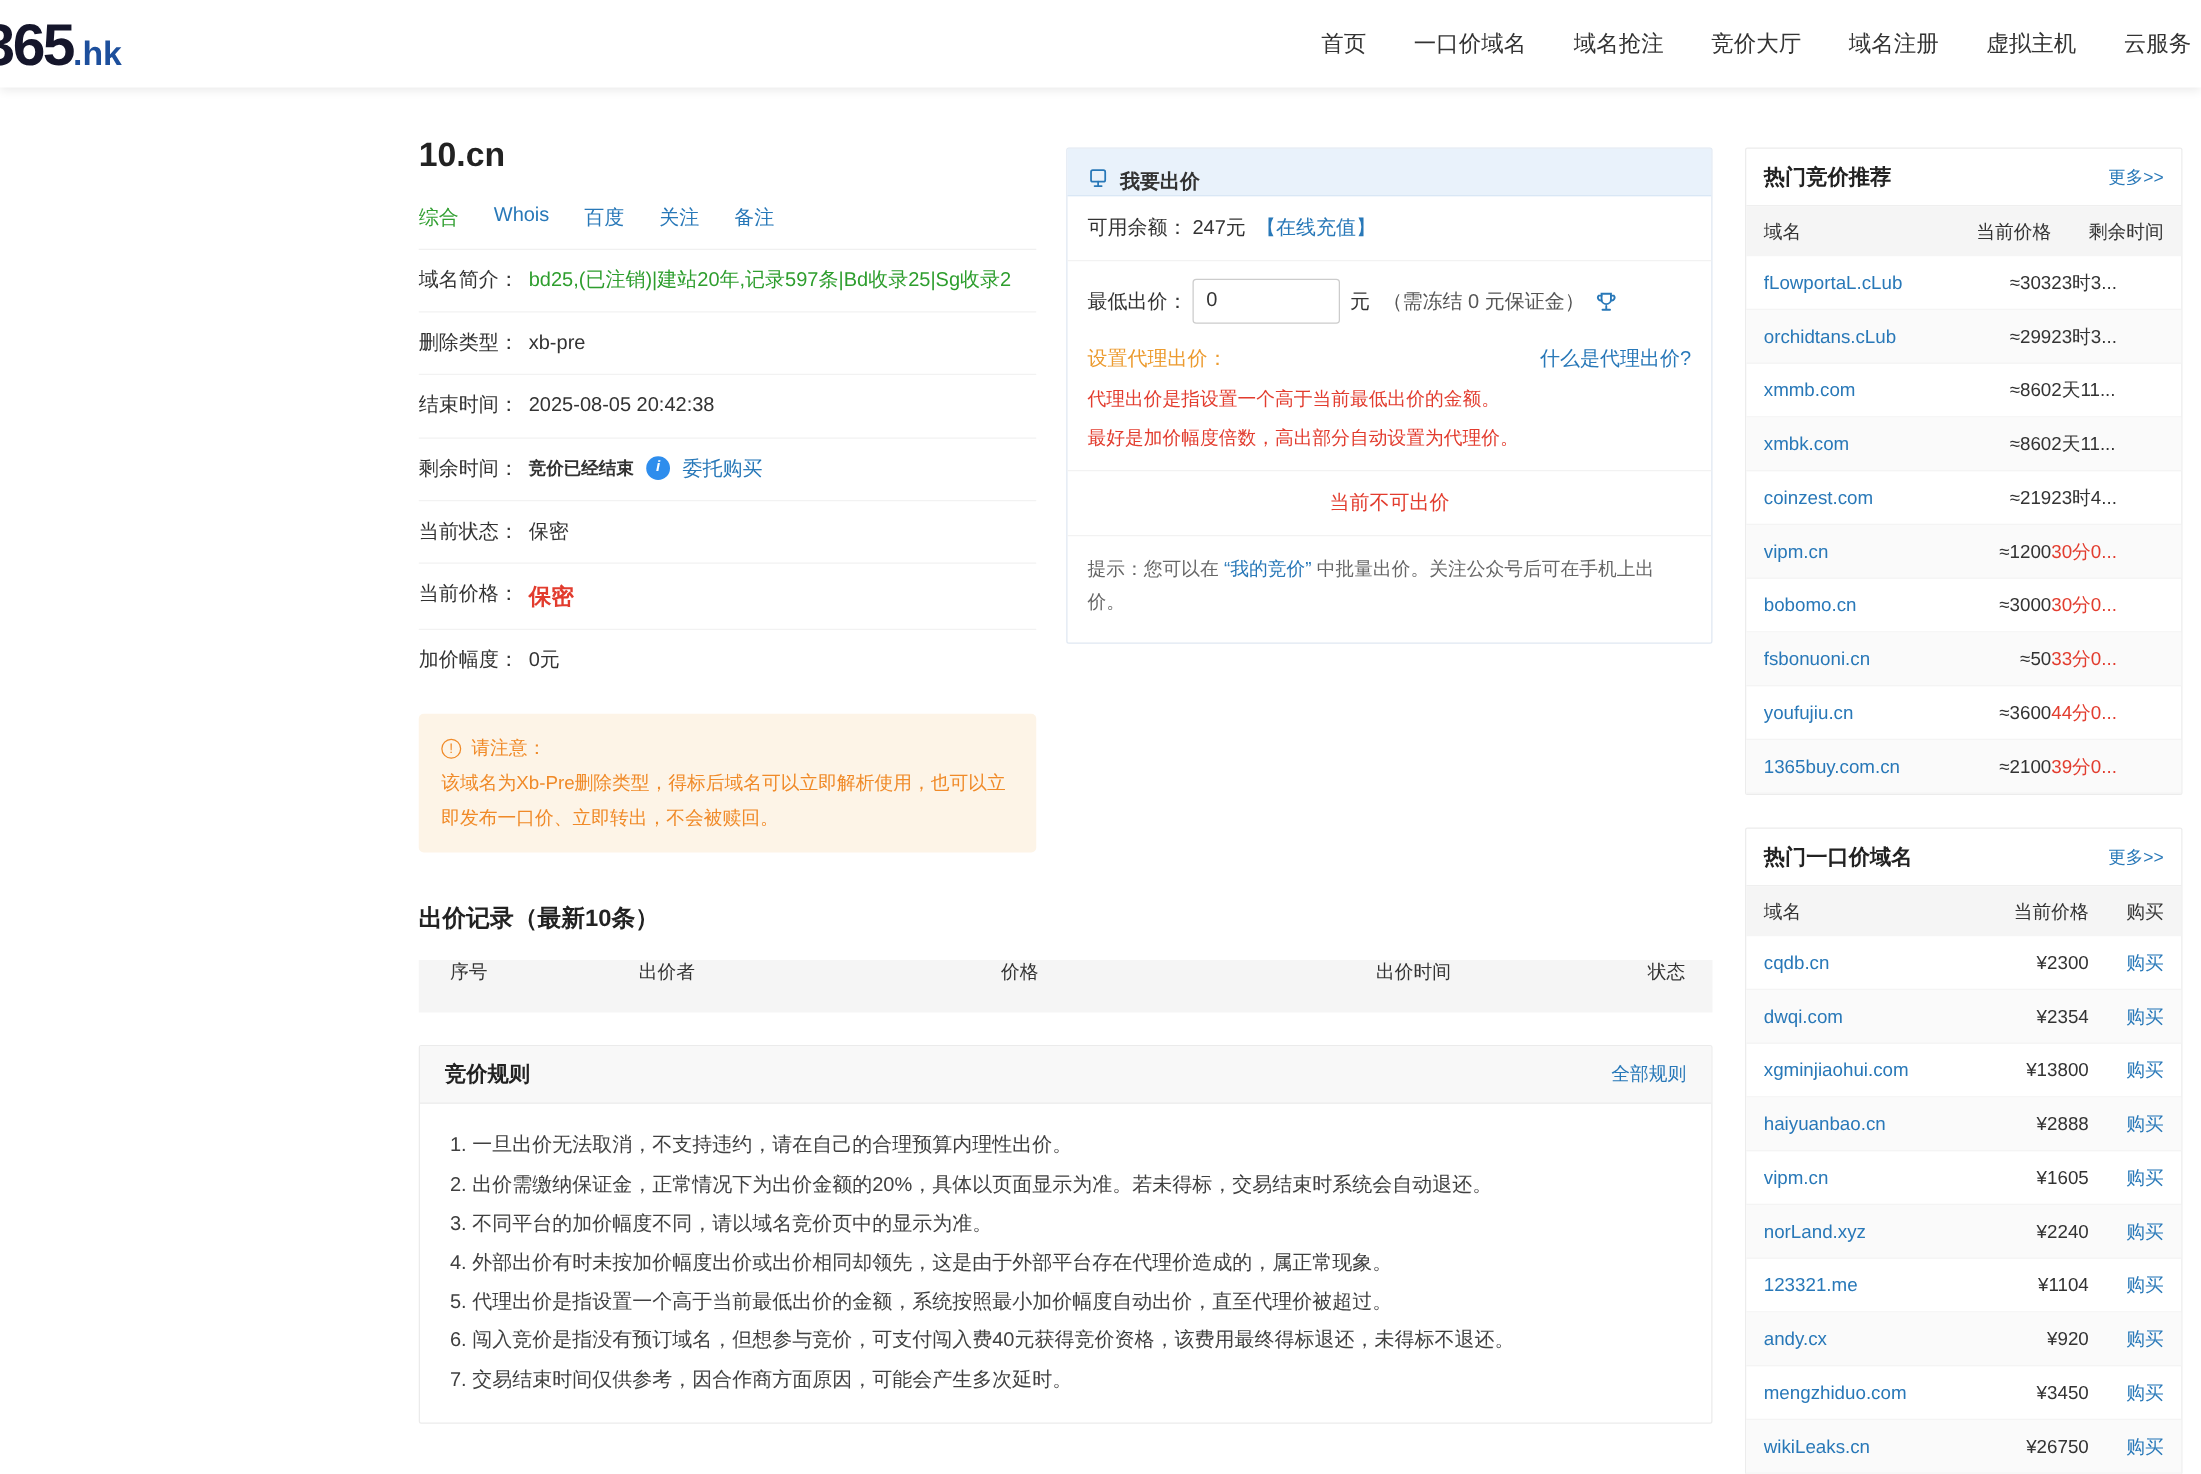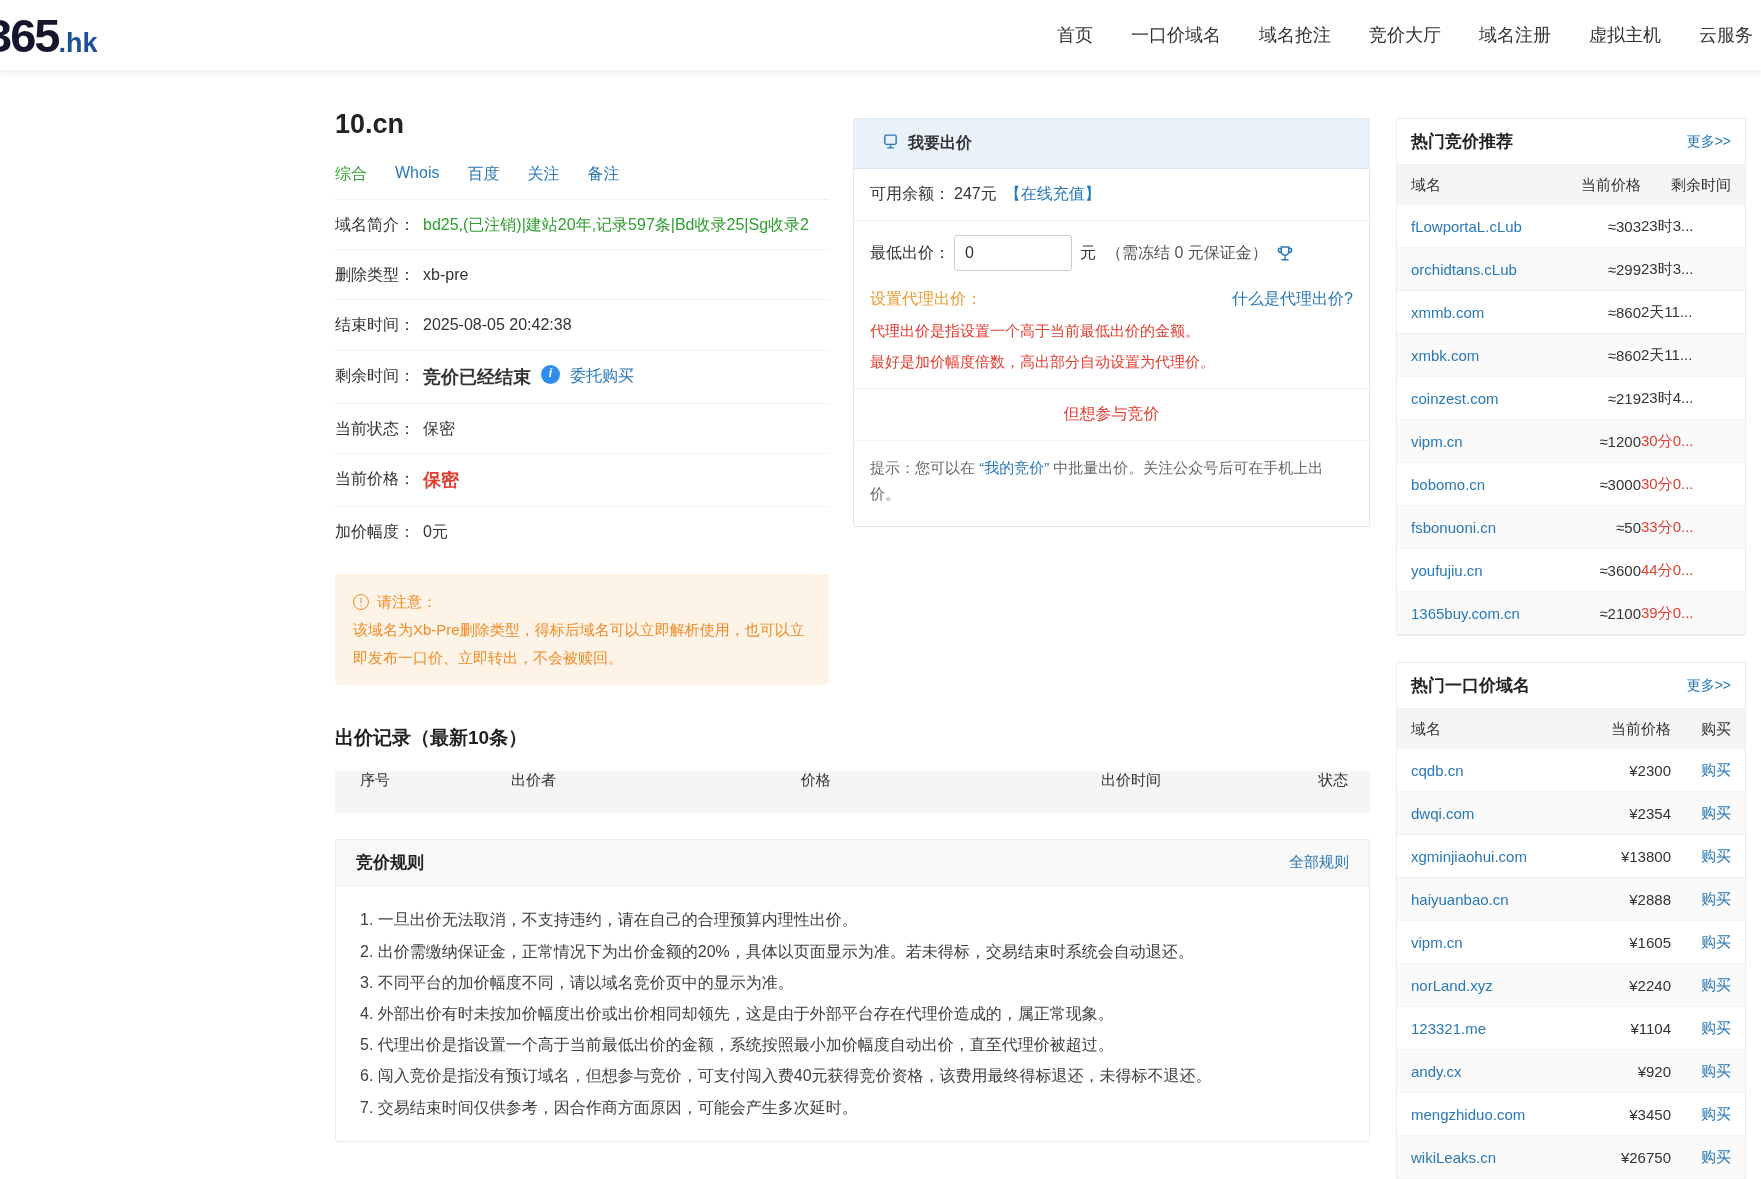--- a/index.html
+++ b/index.html
@@ -29,36 +29,36 @@
 .tabs{display:flex;gap:28px;margin-top:24px;padding-bottom:14px;border-bottom:1px solid #f0f0f0;}
 .tab{font-size:16px;color:#2878b8;cursor:pointer;}
 .tab.active{color:#33a033;}
 .info-row{display:flex;align-items:flex-start;padding:13px 0;border-bottom:1px solid #f2f2f2;
   font-size:16px;line-height:1.45;}
 .info-row:last-child{border-bottom:none;}
 .info-label{flex:0 0 88px;color:#333;}
 .info-value{color:#333;}
 .v-green{color:#2e9e2e;}
 .v-normal{color:#333;}
-.v-bold{font-weight:700;font-size:18px;color:#333;}
+.v-bold{font-weight:700;font-size:14px;color:#333;}
 .v-red-bold{color:#e23c2e;font-weight:700;font-size:18px;}
 .info-i-icon{display:inline-flex;width:19px;height:19px;border-radius:50%;background:#2e8ded;
   color:#fff;align-items:center;justify-content:center;font-size:12px;font-weight:700;
   font-style:italic;margin:1px 10px 0;flex:0 0 19px;cursor:pointer;}
 .row-link{font-size:16px;}
 
 .notice-box{margin-top:18px;background:#fdf4e7;border-radius:4px;padding:14px 18px;width:494px;
   font-size:15px;color:#f08a28;line-height:1.85;}
 .notice-head{display:flex;align-items:center;gap:8px;}
 .notice-icon{width:16px;height:16px;border:1px solid #f08a28;border-radius:50%;display:inline-flex;
   align-items:center;justify-content:center;font-size:11px;flex:0 0 16px;}
 
 
 .bid-panel{flex:0 0 517px;width:517px;margin-top:9px;border:1px solid #e0e8f2;border-radius:2px;background:#fff;}
-.bid-head{height:50px;background:#e9f2fb;display:flex;align-items:center;gap:9px;padding:0 28px;
+.bid-head{height:38px;background:#e9f2fb;display:flex;align-items:flex-end;gap:9px;padding:0 16px;
   border-bottom:1px solid #d9e7f5;font-size:16px;font-weight:700;color:#333;}
 .balance-row{display:flex;align-items:center;padding:15px 16px;border-bottom:1px solid #f2f2f2;font-size:16px;}
 .balance-value{margin:0 8px 0 4px;}
 .minbid-row{display:flex;align-items:center;padding:14px 16px 6px;font-size:16px;}
 .bid-input{width:118px;height:36px;border:1px solid #ccc;border-radius:3px;padding:0 10px;
   font-size:16px;color:#333;margin:0 8px 0 4px;font-family:inherit;}
 .bid-unit{margin-right:10px;}
 .deposit-note{color:#555;margin-right:8px;}
 .trophy-icon{display:inline-flex;cursor:pointer;}
 .proxy-section{padding:12px 16px 16px;border-bottom:1px solid #f2f2f2;}
@@ -211,21 +211,21 @@
           </span>
         </div>
         <div class="proxy-section">
           <div class="proxy-line">
             <span class="proxy-label">设置代理出价：</span>
             <a class="link">什么是代理出价?</a>
           </div>
           <div class="proxy-tip">代理出价是指设置一个高于当前最低出价的金额。</div>
           <div class="proxy-tip">最好是加价幅度倍数，高出部分自动设置为代理价。</div>
         </div>
-        <div class="status-row">但想参与竞价</div>
+        <div class="status-row">当前不可出价</div>
         <div class="tip-row">
           <span>提示：您可以在 </span><a class="link">“我的竞价”</a><span> 中批量出价。关注公众号后可在手机上出价。</span>
         </div>
       </section>
 
     </div>
 
     <h2 class="records-title">出价记录（最新10条）</h2>
     <div class="records-table">
       <div class="records-header">

